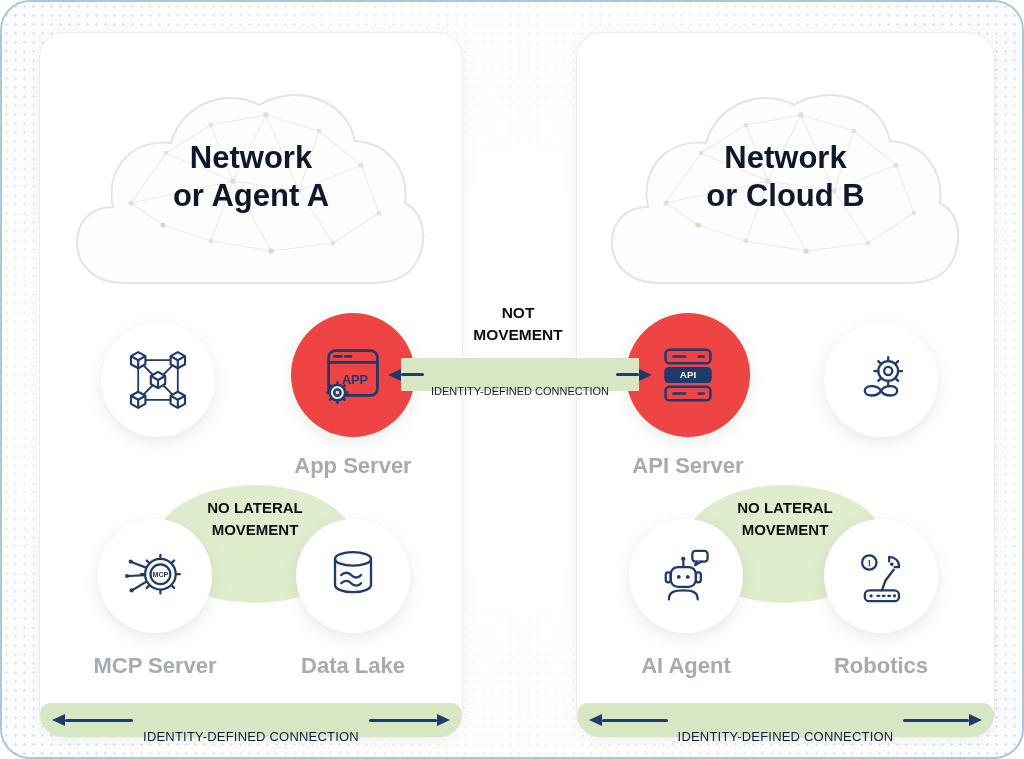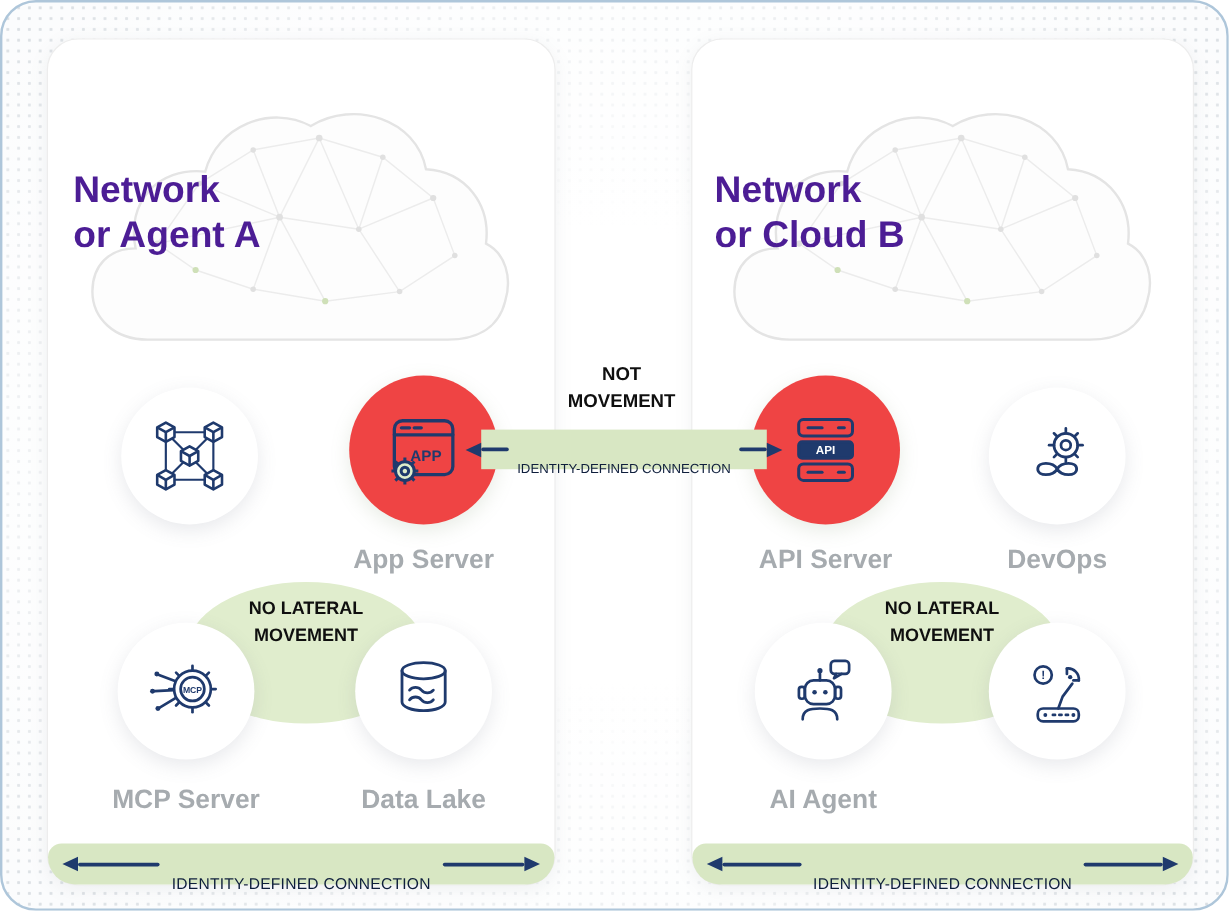--- a/index.html
+++ b/index.html
@@ -12,22 +12,22 @@
       radial-gradient(#d9dee2 1.1px, transparent 1.4px);
     background-size:100% 100%, 9px 9px;
   }
   .panel{position:absolute;top:30px;height:704px;background:#ffffff;border:1px solid #ededed;
     border-radius:26px;box-shadow:0 3px 14px rgba(120,130,140,.10);}
   .panel-left{left:37px;width:422px;}
   .panel-right{left:574px;width:417px;}
 
   .cloud{position:absolute;top:20px;left:50%;transform:translateX(-50%);width:380px;height:250px;}
   .cloud svg{display:block;}
-  .cloud-title{position:absolute;top:86px;left:0;width:100%;
-    font-weight:bold;font-size:31px;line-height:38px;color:#4c1d95;}
+  .cloud-title{position:absolute;top:86px;left:0;width:100%;text-align:center;
+    font-weight:bold;font-size:31px;line-height:38px;color:#0f172a;}
 
   .icon-circle{position:absolute;border-radius:50%;background:#fff;z-index:2;
     box-shadow:0 5px 16px rgba(110,120,135,.16);display:flex;align-items:center;justify-content:center;}
   .icon-circle.green{background:#ef4444;box-shadow:0 5px 16px rgba(130,150,110,.18);}
 
   .icon-label{position:absolute;text-align:center;font-weight:bold;font-size:22px;color:#a6abaf;z-index:3;}
 
   .blob{position:absolute;width:200px;height:118px;background:#e0edcd;border-radius:50%;z-index:1;}
   .no-lateral{position:absolute;width:160px;text-align:center;font-weight:bold;font-size:15px;
     line-height:1.45;color:#0f0f0f;z-index:4;}
@@ -257,21 +257,20 @@
             <line x1="40.2" y1="22.2" x2="37" y2="19"></line>
           <line x1="48" y1="19" x2="48" y2="14.5"></line>
             <line x1="55.8" y1="22.2" x2="59" y2="19"></line>
           <circle cx="48" cy="30" r="11"></circle>
           <circle cx="48" cy="30" r="4.5"></circle>
         </g>
         <path d="M 40 52 C 36 45 22 45 22 52 C 22 59 36 59 40 52 C 44 45 58 45 58 52 C 58 59 44 59 40 52 Z" fill="#ffffff" stroke="none"></path>
         <path d="M 40 52 C 36 45 22 45 22 52 C 22 59 36 59 40 52 C 44 45 58 45 58 52 C 58 59 44 59 40 52 Z" fill="none" stroke="#1f3a6d" stroke-width="2.6"></path>
       </svg>
     </div>
-    <div class="icon-label" style="left:214px;top:420px;width:180px">DevOps</div>
 
     <div class="blob" style="left:108px;top:452px"></div>
     <div class="no-lateral" style="left:128px;top:464px">NO LATERAL MOVEMENT</div>
 
     <div class="icon-circle" style="left:52px;top:486px;width:114px;height:114px">
       <svg viewBox="0 0 80 80" width="72" height="72">
         <g stroke="#1f3a6d" stroke-width="2.5" fill="none" stroke-linecap="round" stroke-linejoin="round">
           <line x1="37" y1="24" x2="37" y2="30"></line>
           <rect x="23" y="30" width="28" height="22" rx="8"></rect>
           <rect x="17.5" y="36" width="5.5" height="11" rx="2.5"></rect>
@@ -303,20 +302,21 @@
             <line x1="48" y1="62" x2="50" y2="62"></line>
         </g>
         <g fill="#1f3a6d" stroke="none">
           <circle cx="52" cy="27" r="2"></circle>
           <circle cx="29" cy="62" r="1.8"></circle>
             <circle cx="55" cy="62" r="1.8"></circle>
         </g>
         <text x="27" y="29" text-anchor="middle" font-family="Liberation Sans, sans-serif" font-weight="bold" font-size="11" fill="#1f3a6d">!</text>
       </svg>
     </div>
+    <div class="icon-label" style="left:214px;top:620px;width:180px">Robotics</div>
 
     <div class="bottom-bar">
       <span class="tri left"></span>
       <span class="h-line"></span>
       <span class="bar-label">IDENTITY-DEFINED CONNECTION</span>
       <span class="h-line"></span>
       <span class="tri right"></span>
     </div>
   </div>
 

